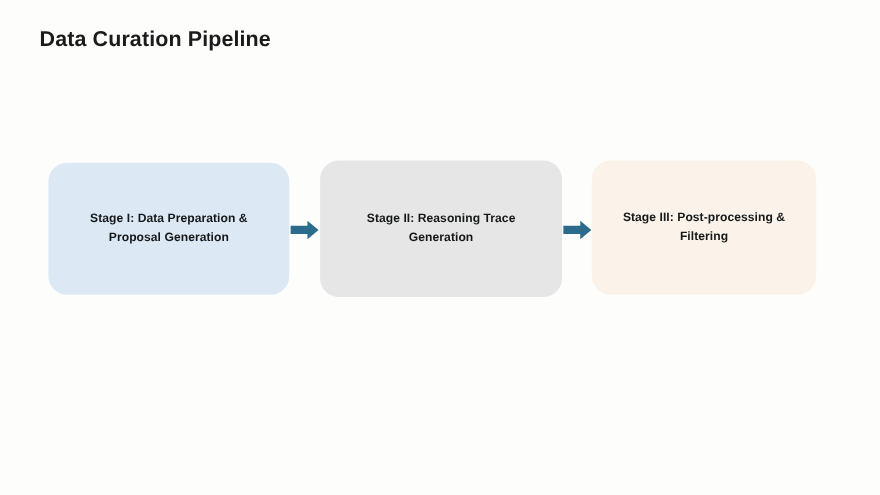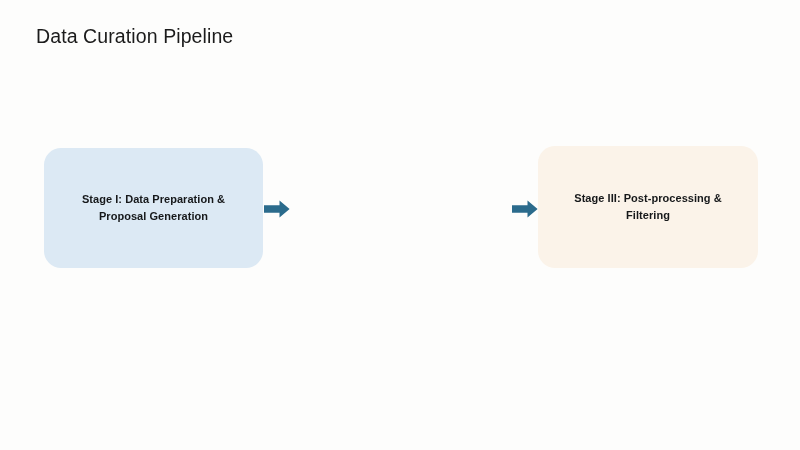--- a/index.html
+++ b/index.html
@@ -20,21 +20,21 @@
     width: 800px;
     height: 450px;
   }
 
   
   #page-title {
     position: absolute;
     left: 36px;
     top: 24px;
     font-size: 19.5px;
-    font-weight: 400;
+    font-weight: 700;
     color: #1b1b1b;
     letter-spacing: 0.1px;
     line-height: 24px;
     white-space: nowrap;
   }
 
   
   #pipeline {
     position: absolute;
     left: 0;
@@ -57,21 +57,21 @@
     font-weight: 700;
     color: #16181a;
     line-height: 17.5px;
     letter-spacing: 0.05px;
     padding: 0 18px;
   }
 
   
   #stage-1 { left: 44px;  top: 148px; width: 219px; height: 120px; }
   #stage-2 { left: 291px; top: 146px; width: 220px; height: 124px; }
-  #stage-3 { left: 538px; top: 146px; width: 220px; height: 122px; }
+  #stage-3 { left: 538px; top: 146px; width: 204px; height: 122px; }
 
   
   .arrow {
     position: absolute;
     width: 26px;
     height: 18px;
   }
   #arrow-1 { left: 264px; top: 200px; }
   #arrow-2 { left: 512px; top: 200px; }
   .arrow svg { display: block; width: 26px; height: 18px; }
@@ -88,20 +88,23 @@
     <div class="stage-box" id="stage-1" style="background: rgb(220, 233, 244);">
       <span class="stage-label" style="color: rgb(22, 24, 26);">Stage I: Data Preparation &amp; Proposal Generation</span>
     </div>
 
     <div class="arrow" id="arrow-1">
       <svg viewBox="0 0 26 18" xmlns="http://www.w3.org/2000/svg">
         <path d="M0 5.2 L15.5 5.2 L15.5 0.6 L25.6 9 L15.5 17.4 L15.5 12.8 L0 12.8 Z" fill="#2b6b8c"></path>
       </svg>
     </div>
 
+    <div class="stage-box" id="stage-2" style="background: rgb(230, 230, 230);">
+      <span class="stage-label" style="color: rgb(22, 24, 26);">Stage II: Reasoning Trace Generation</span>
+    </div>
 
     <div class="arrow" id="arrow-2">
       <svg viewBox="0 0 26 18" xmlns="http://www.w3.org/2000/svg">
         <path d="M0 5.2 L15.5 5.2 L15.5 0.6 L25.6 9 L15.5 17.4 L15.5 12.8 L0 12.8 Z" fill="#2b6b8c"></path>
       </svg>
     </div>
 
     <div class="stage-box" id="stage-3" style="background: rgb(251, 243, 233);">
       <span class="stage-label" style="color: rgb(22, 24, 26);">Stage III: Post-processing &amp; Filtering</span>
     </div>

